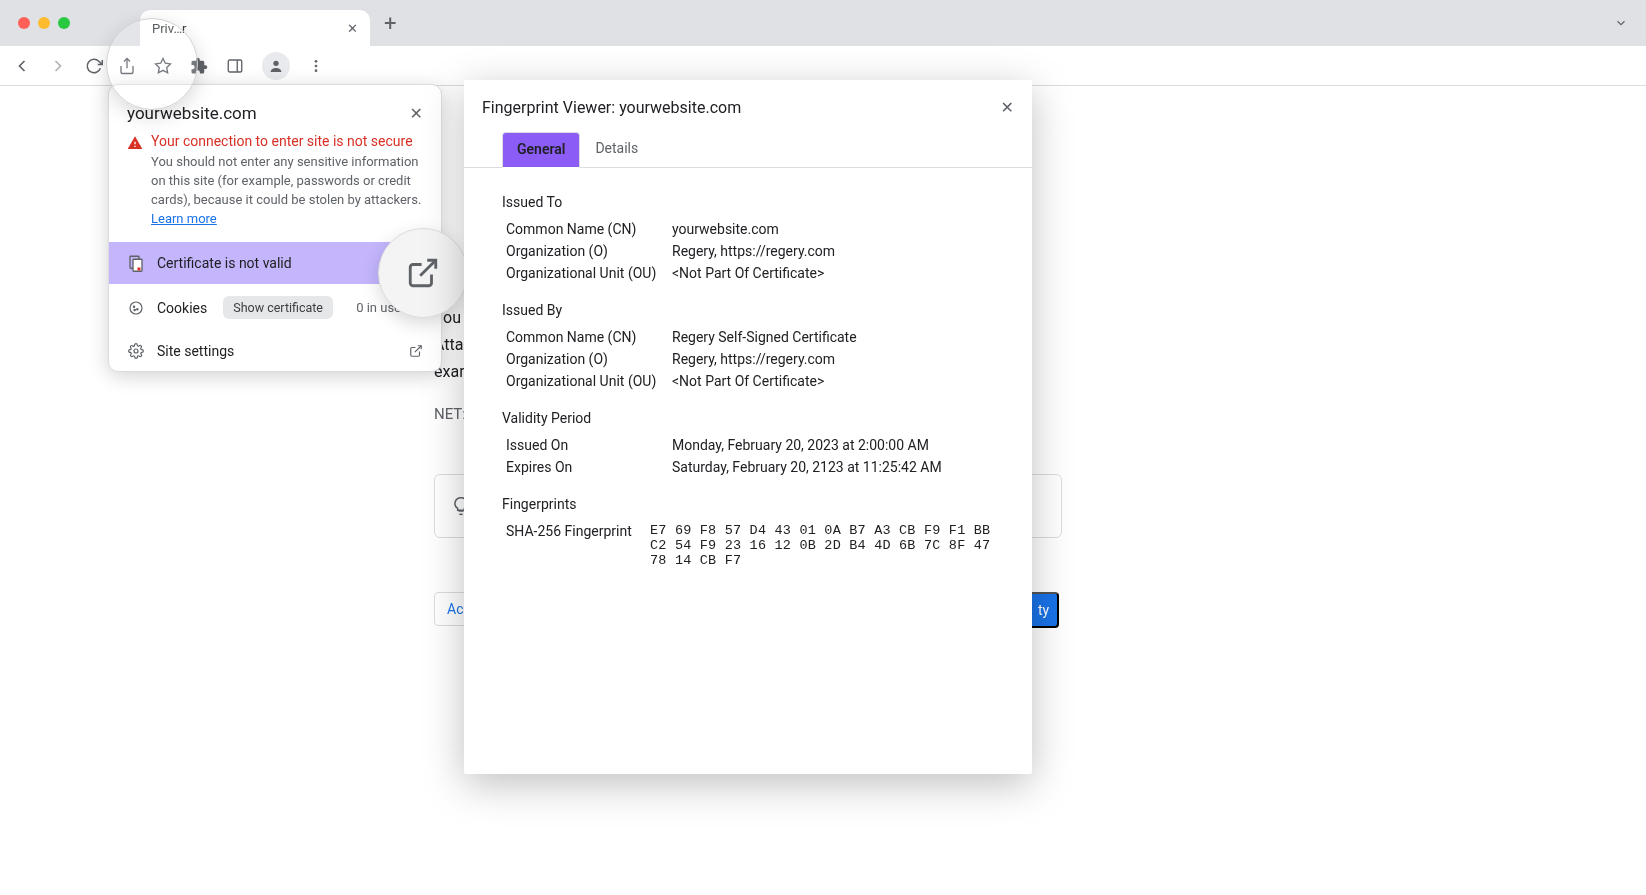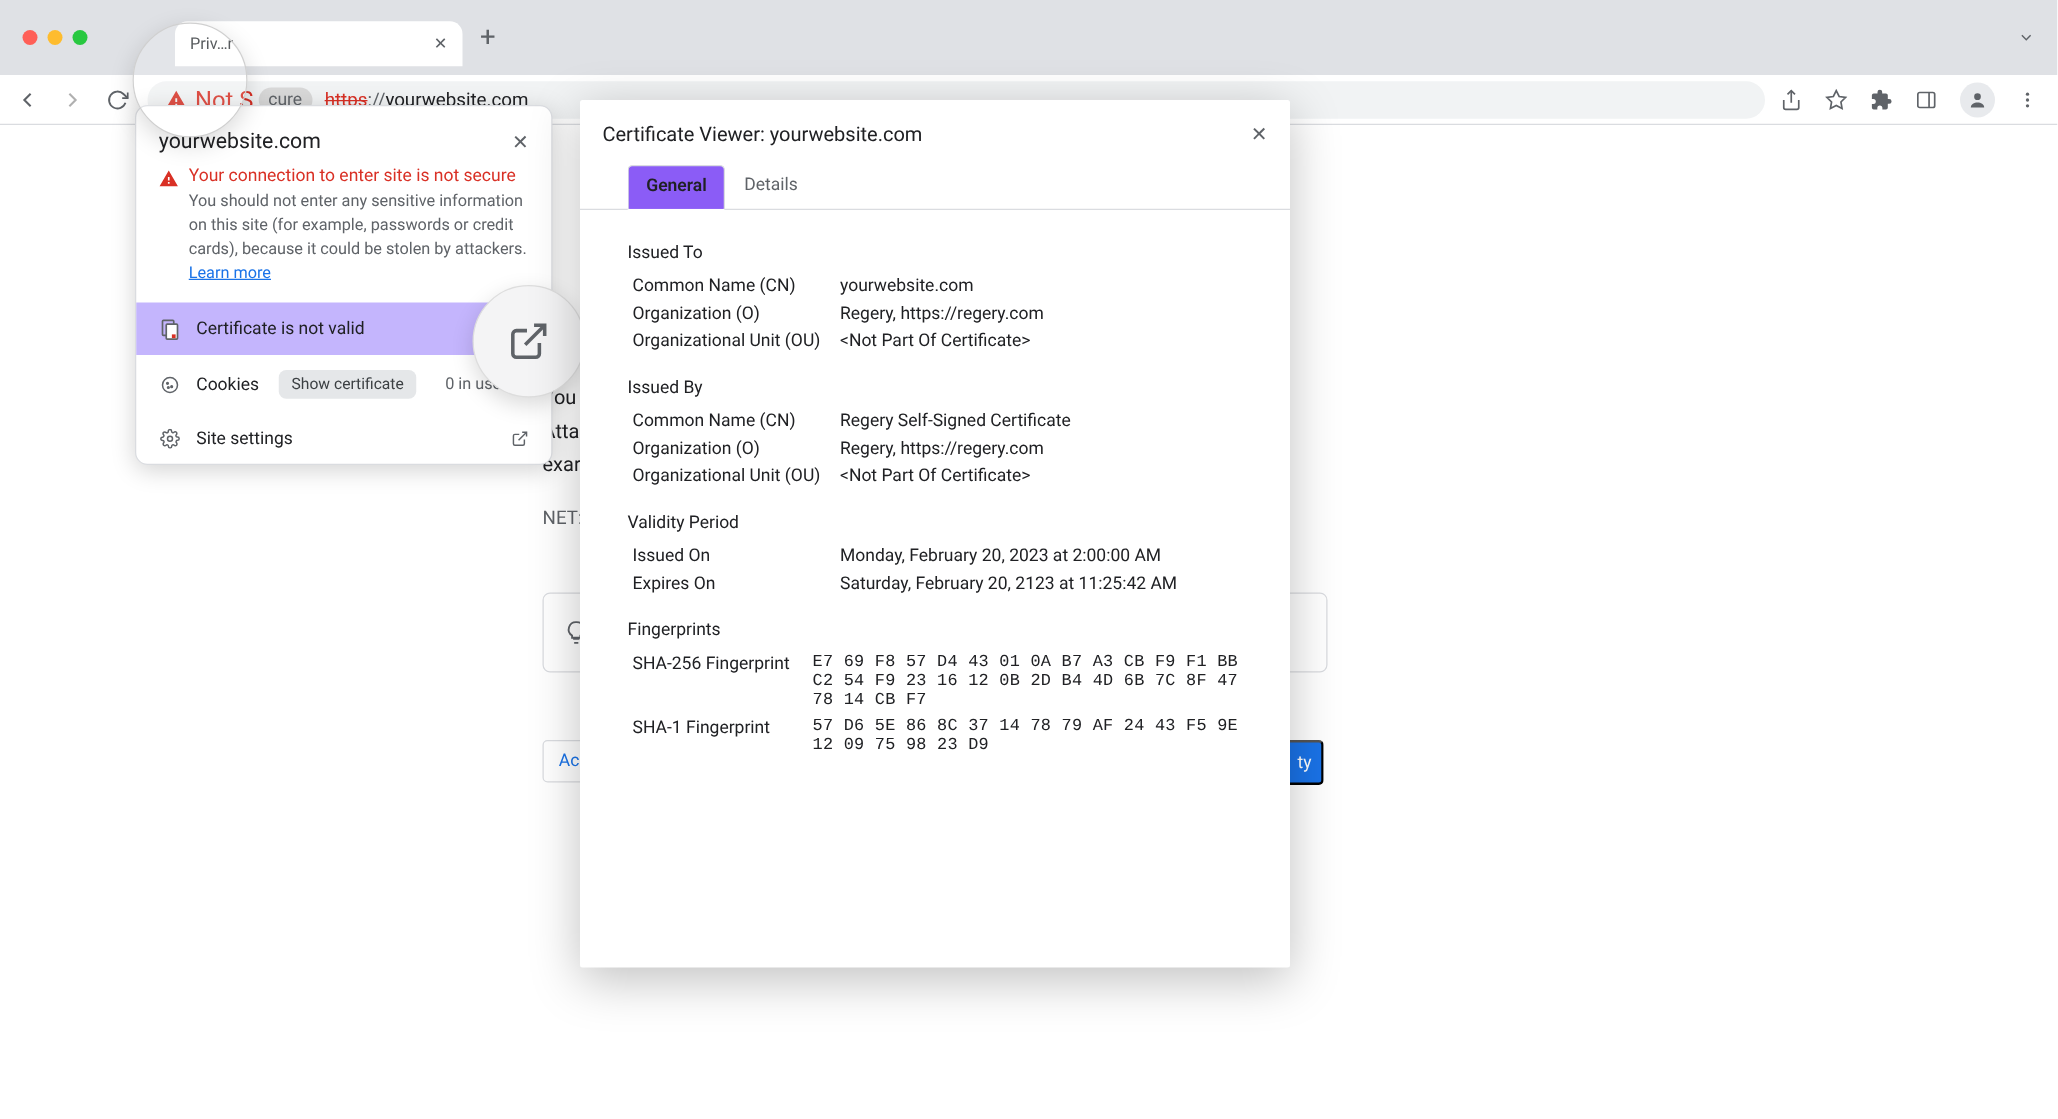--- a/index.html
+++ b/index.html
@@ -1,19 +1,19 @@
 <!DOCTYPE html>
 <html><head>
 <meta charset="utf-8">
 <style>
   * { margin: 0; padding: 0; box-sizing: border-box; font-family: -apple-system, BlinkMacSystemFont, "Segoe UI", Roboto, Helvetica, Arial, sans-serif; }
   body { background: #fff; width: 1646px; height: 895px; position: relative; overflow: hidden; }
 
   
-  .tab-strip { height: 60px; background: #dfe1e5; display: flex; align-items: center; padding: 16px 10px; position: relative; }
+  .tab-strip { height: 46px; background: #dfe1e5; display: flex; align-items: center; padding: 16px 10px; position: relative; }
   .traffic-lights { display: flex; gap: 8px; margin-right: 70px; margin-left: 8px;}
   .dot { width: 12px; height: 12px; border-radius: 50%; }
   .dot.red { background: #ff5f57; }
   .dot.yellow { background: #febc2e; }
   .dot.green { background: #28c840; }
 
   .tab { display: flex; align-items: center; background: #fff; border-radius: 10px 10px 0 0; height: 36px; margin-top: 10px; padding: 0 12px; width: 230px; justify-content: space-between; }
   .tab-title { font-size: 13px; color: #3c4043; }
   .tab-close { color: #5f6368; font-size: 13px; cursor: pointer; }
   .new-tab { color: #5f6368; font-size: 22px; margin-left: 14px; cursor:pointer; }
@@ -135,32 +135,20 @@
     <svg width="20" height="20" viewBox="0 0 24 24" fill="none" stroke="currentColor" stroke-width="2">
         <polyline points="9 18 15 12 9 6"></polyline>
       </svg>
   </div>
   <div class="nav-btn">
     <svg width="18" height="18" viewBox="0 0 24 24" fill="none" stroke="currentColor" stroke-width="2">
         <path d="M23 4v6h-6"></path>
         <path d="M20.49 15a9 9 0 1 1-2.12-9.36L23 10"></path>
       </svg>
   </div>
-  <div class="addr">
-    <span class="not-secure-chip">
-      <svg width="18" height="18" viewBox="0 0 24 24" fill="#d93025">
-          <path d="M1 21h22L12 2 1 21zm12-3h-2v-2h2v2zm0-4h-2v-4h2v4z"></path>
-        </svg>
-      <span>Not S</span>
-        <span class="word-secure">cure</span>
-    </span>
-    <span>
-      <span class="url-https">https</span><span class="url-sep">://</span><span class="url-rest">yourwebsite.com</span>
-    </span>
-  </div>
   <div class="right-icons">
     <span>
         <svg width="18" height="18" viewBox="0 0 24 24" fill="none" stroke="currentColor" stroke-width="1.8">
           <path d="M4 12v8a2 2 0 0 0 2 2h12a2 2 0 0 0 2-2v-8"></path>
           <polyline points="16 6 12 2 8 6"></polyline>
           <line x1="12" y1="2" x2="12" y2="15"></line>
         </svg>
       </span>
     <span>
         <svg width="18" height="18" viewBox="0 0 24 24" fill="none" stroke="currentColor" stroke-width="1.8">
@@ -292,21 +280,21 @@
       <path d="M18 13v6a2 2 0 0 1-2 2H5a2 2 0 0 1-2-2V8a2 2 0 0 1 2-2h6"></path>
       <polyline points="15 3 21 3 21 9"></polyline>
       <line x1="10" y1="14" x2="21" y2="3"></line>
     </svg>
 </div>
 
 <div class="magnifier"></div>
 
 <div class="cert-modal">
   <div class="cert-head">
-    <span class="title">Certificate Viewer: yourwebsite.com</span>
+    <span class="title">Fingerprint Viewer: yourwebsite.com</span>
     <span class="xbtn">✕</span>
   </div>
   <div class="cert-tabs">
     <div class="cert-tab active">General</div>
     <div class="cert-tab">Details</div>
   </div>
   <div class="cert-body">
 
     <div class="sect">Issued To</div>
     <div class="kv">
@@ -344,19 +332,15 @@
     <div class="kv">
         <div class="k">Expires On</div>
         <div class="v">Saturday, February 20, 2123 at 11:25:42 AM</div>
       </div>
 
     <div class="sect">Fingerprints</div>
     <div class="kv fp">
         <div class="k">SHA-256 Fingerprint</div>
         <div class="v">E7 69 F8 57 D4 43 01 0A B7 A3 CB F9 F1 BB C2 54 F9 23 16 12 0B 2D B4 4D 6B 7C 8F 47 78 14 CB F7</div>
       </div>
-    <div class="kv fp">
-        <div class="k">SHA-1 Fingerprint</div>
-        <div class="v">57 D6 5E 86 8C 37 14 78 79 AF 24 43 F5 9E 12 09 75 98 23 D9</div>
-      </div>
 
   </div>
 </div>
 
 </body></html>

